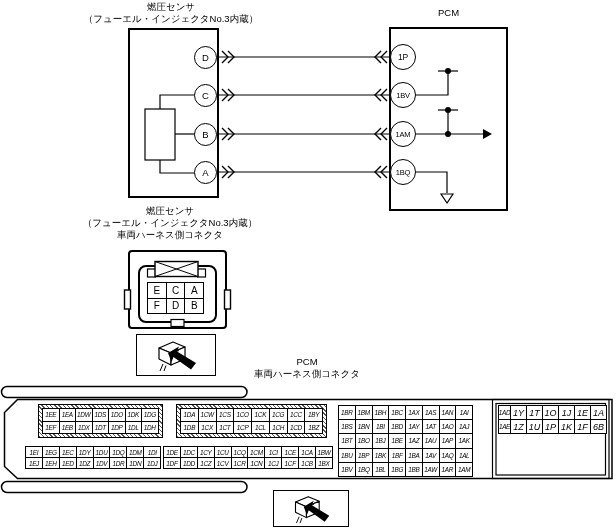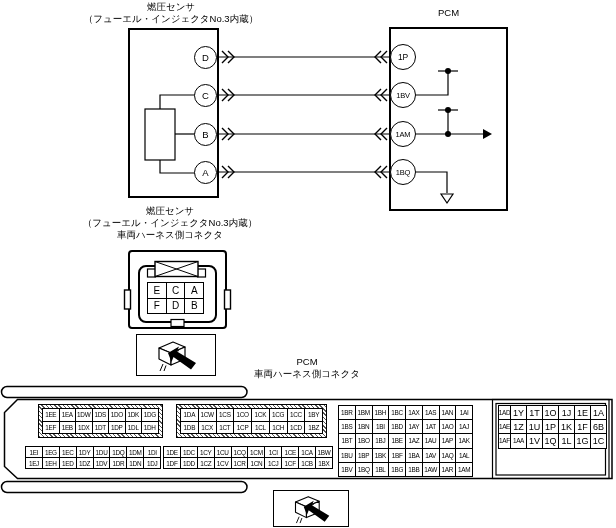--- a/index.html
+++ b/index.html
@@ -11,21 +11,21 @@
   .lbl{position:absolute;text-align:center;font-size:9.5px;line-height:12px;white-space:nowrap;}
   .box{position:absolute;border:2px solid #000;box-sizing:border-box;background:transparent;}
   .term{
     position:absolute;box-sizing:border-box;border:1.5px solid #000;border-radius:50%;
     background:#fff;display:flex;align-items:center;justify-content:center;z-index:3;
   }
   .term.sensor{width:23px;height:23px;font-size:9.5px;}
   .term.pcm{width:26px;height:26px;font-size:7.5px;letter-spacing:-0.2px;}
   #art{position:absolute;left:0;top:0;z-index:1;}
   
-  .pingrid{position:absolute;z-index:4;}
+  .pingrid{position:absolute;z-index:4;font-style:italic;}
   .prow{display:flex;}
   .prow + .prow{margin-top:-1px;}
   .pcell{
     box-sizing:border-box;border:1px solid #000;background:#fff;
     width:var(--cw);height:var(--ch);margin-left:-1px;
     display:flex;align-items:center;justify-content:center;
     font-size:6.4px;letter-spacing:-0.3px;
   }
   .pcell:first-child{margin-left:0;}
   .pcell.big{font-size:9px;letter-spacing:0;}
@@ -300,29 +300,20 @@
     </div>
     <div class="prow">
       <div class="pcell" style="width: 13px;">1AE</div>
       <div class="pcell big">1Z</div>
       <div class="pcell big">1U</div>
       <div class="pcell big">1P</div>
       <div class="pcell big">1K</div>
       <div class="pcell big">1F</div>
       <div class="pcell big">6B</div>
     </div>
-    <div class="prow">
-      <div class="pcell" style="width: 13px;">1AF</div>
-      <div class="pcell">1AA</div>
-      <div class="pcell big">1V</div>
-      <div class="pcell big">1Q</div>
-      <div class="pcell big">1L</div>
-      <div class="pcell big">1G</div>
-      <div class="pcell big">1C</div>
-    </div>
   </div>
 
 <div class="pingrid" style="left:25px;top:446px;--cw:17.9px;--ch:12px;">
     <div class="prow">
       <div class="pcell">1EI</div>
       <div class="pcell">1EG</div>
       <div class="pcell">1EC</div>
       <div class="pcell">1DY</div>
       <div class="pcell">1DU</div>
       <div class="pcell">1DQ</div>

